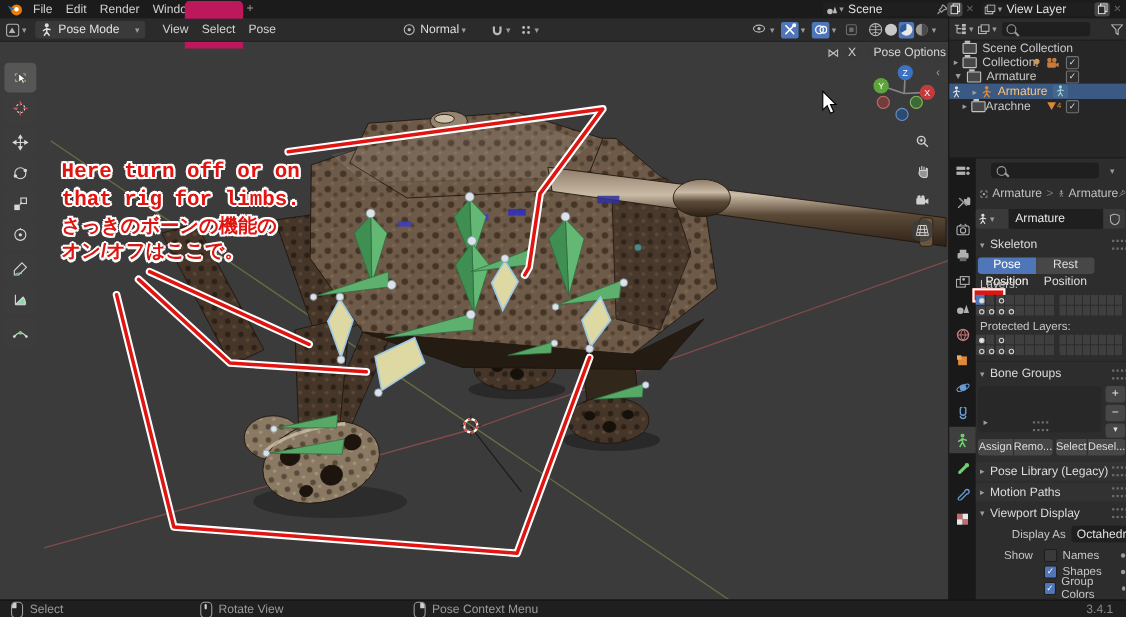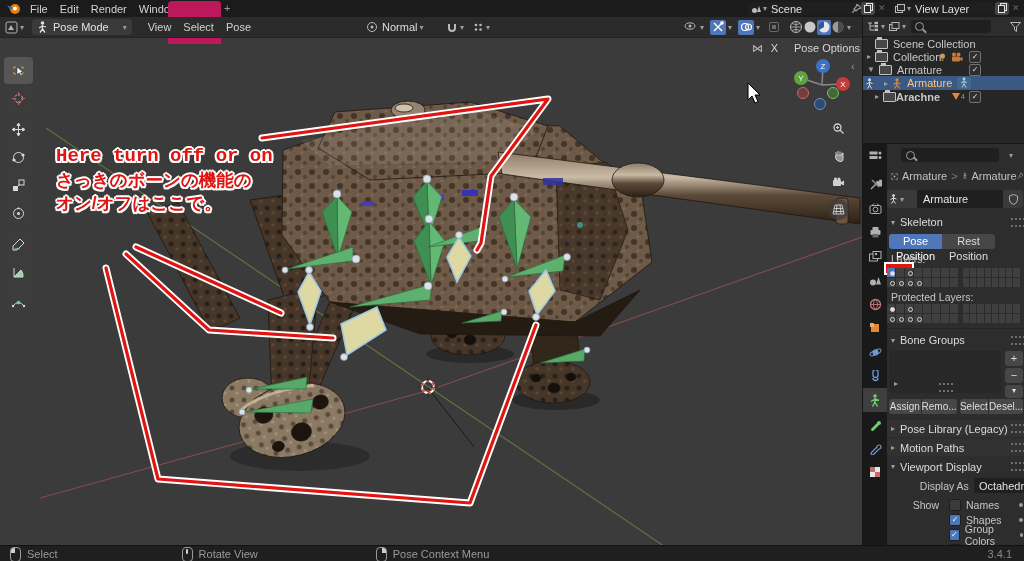--- a/index.html
+++ b/index.html
@@ -213,20 +213,21 @@
         <polyline points="126,254 209,330 333,338"></polyline>
         <polyline points="106,268 158,479 470,503 536,325"></polyline>
       </g>
     </g>
 
     <path d="M748,83 l0,17 l4,-4 l3,7 l3,-1.5 l-3,-6.5 l5,0 Z" fill="#fff" stroke="#000" stroke-width="1"></path>
   </svg>
 
   <div class="abs anno" style="left:56px;top:144px;">
     <div class="anno-en">Here  turn off or on</div>
+    <div class="anno-en">that rig for limbs.</div>
     <div class="anno-jp">さっきのボーンの機能の</div>
     <div class="anno-jp">オン/オフはここで。</div>
   </div>
 
   <div class="abs row" style="left:0;top:0;width:1024px;height:17px;background:#1b1b1b;">
     <svg class="abs" style="left:6px;top:2px;" width="16" height="13" viewBox="0 0 16 13">
       <circle cx="9" cy="7" r="5" fill="#e87d0d"></circle>
         <circle cx="9" cy="6.4" r="2" fill="#fff"></circle>
       <path d="M1,3 L7,6 L4,8 Z" fill="#2a6fb0"></path>
     </svg>
@@ -541,21 +542,21 @@
         <svg width="10" height="11" viewBox="0 0 10 11" style="margin:0 0 0 2px;">
             <circle cx="5" cy="2" r="1.4" fill="#9fd8d8"></circle>
             <path d="M5,3.5 V7 M5,4.5 L2,6 M5,4.5 L8,5.5 M5,7 L3,10.5 M5,7 L7,10.5" stroke="#9fd8d8" fill="none"></path>
           </svg>
       </div>
 
     </div>
     <div class="row" style="height:13px;padding-left:12px;position:relative;">
       <span class="arrow">▸</span>
       <div class="colbox" style="margin-left:4px;"></div>
-      <span style="margin-left:0;font-weight:bold;">Arachne</span>
+      <span style="margin-left:0;">Arachne</span>
       <svg class="abs" style="left:88px;top:2px;" width="10" height="9" viewBox="0 0 10 9">
           <path d="M1,1 H9 L5,8 Z" fill="#e0883a"></path>
         </svg>
       <span class="abs" style="left:98px;top:3px;font-size:7px;color:#e0883a;">4</span>
       <div class="abs ob" style="left:106px;top:1px;"><span>✓</span></div>
 
     </div>
   </div>
 
   <div class="abs" style="left:862px;top:143px;width:162px;height:402px;background:#2d2d2d;border-left:1px solid #171717;border-top:1px solid #171717;">

